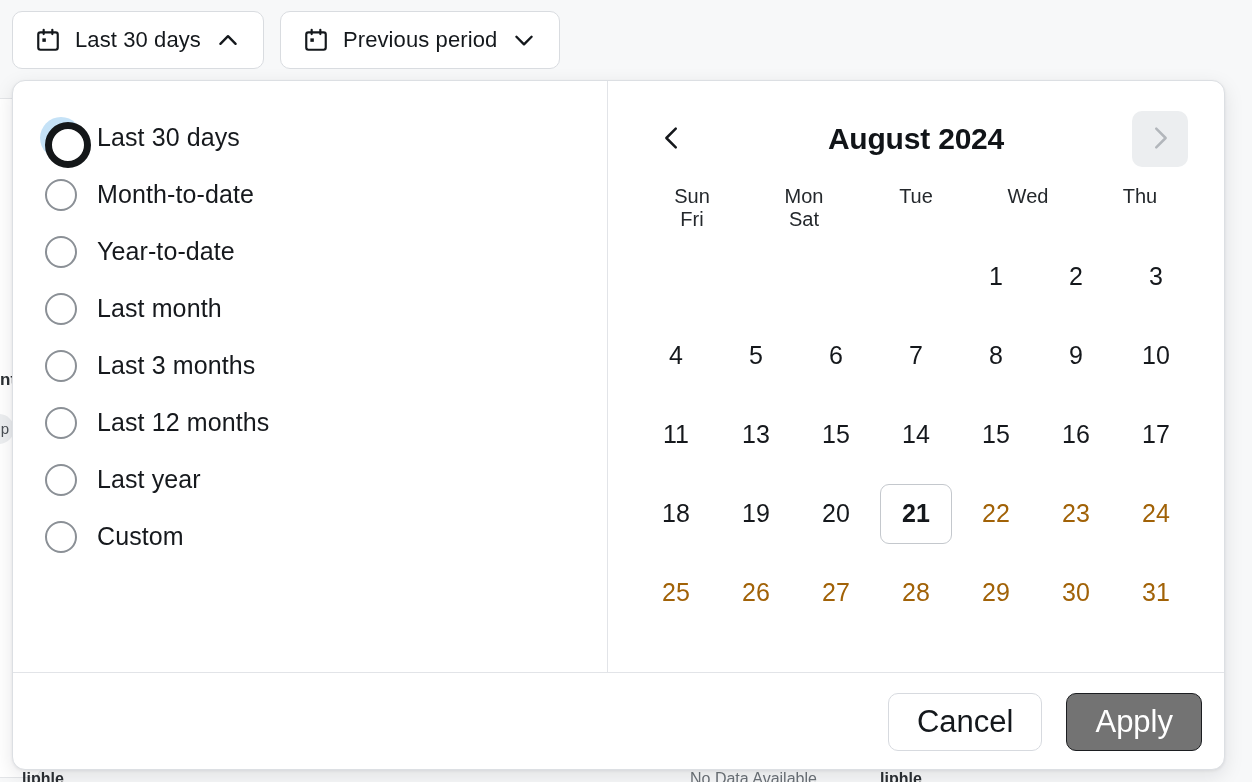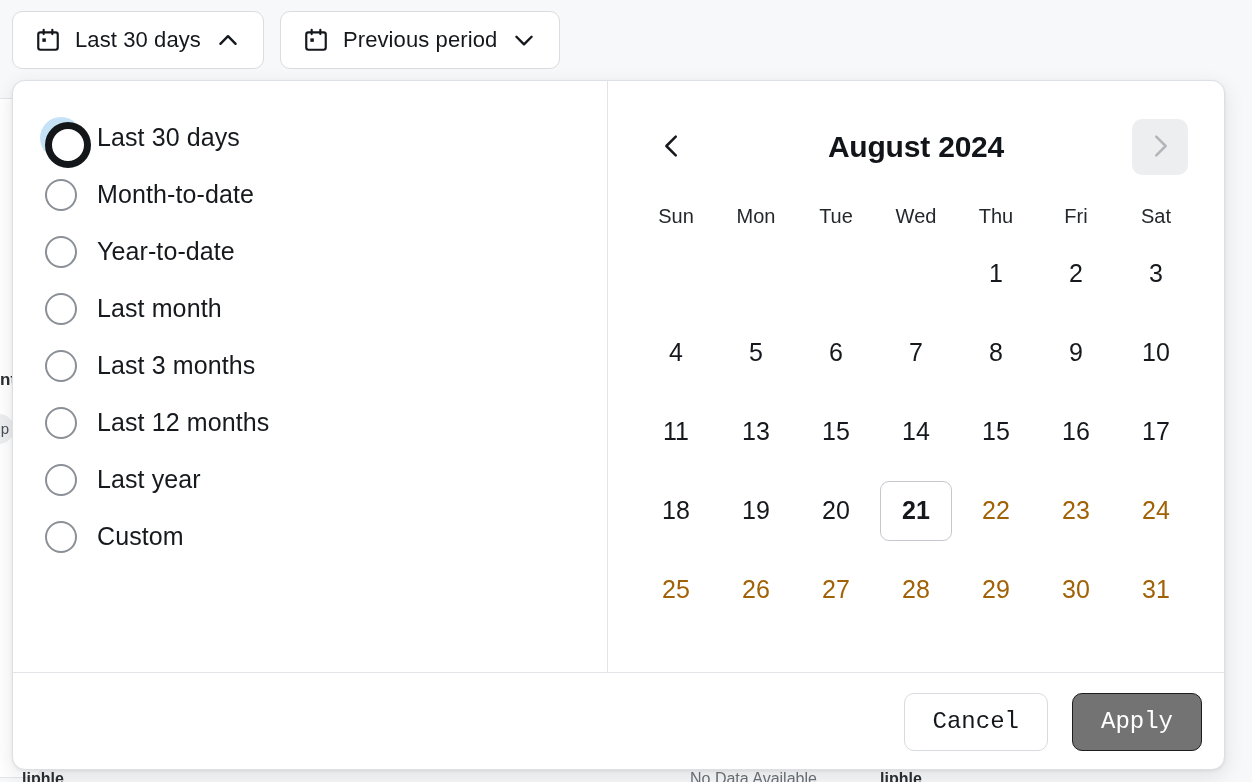--- a/index.html
+++ b/index.html
@@ -142,21 +142,21 @@
   .preset-label {
     font-size: 25px;
     color: #16191d;
     letter-spacing: .1px;
     white-space: nowrap;
   }
 
   
   #calendar {
     flex: 1;
-    padding: 34px 28px 0 28px;
+    padding: 26px 28px 0 28px;
   }
   #cal-head {
     display: flex;
     align-items: center;
     justify-content: space-between;
     height: 64px;
     padding: 0 8px;
   }
   .nav-btn {
     width: 56px; height: 56px;
@@ -175,22 +175,22 @@
   }
   #cal-title {
     font-size: 30px;
     font-weight: 700;
     color: #111418;
     letter-spacing: -.2px;
     white-space: nowrap;
   }
   #weekdays {
     display: grid;
-    grid-template-columns: repeat(7, 1fr);
-    margin-top: 26px;
+    grid-template-columns: repeat(5, 1fr);
+    margin-top: 14px;
   }
   .weekday {
     text-align: center;
     font-size: 20px;
     color: #24282c;
   }
   #days {
     display: grid;
     grid-template-columns: repeat(7, 1fr);
     grid-auto-rows: 79px;
@@ -225,25 +225,25 @@
     border-top: 1px solid #e2e4e8;
     display: flex;
     align-items: center;
     justify-content: flex-end;
     gap: 24px;
     padding-right: 22px;
   }
   .btn {
     height: 58px;
     border-radius: 10px;
-    font-size: 24px;
+    font-size: 31px;
     cursor: pointer;
     padding: 0 28px;
     white-space: nowrap;
-    font-family: Liberation Mono, monospace;
+    font-family: Liberation Sans, sans-serif;
   }
   #cancel-button {
     background: #ffffff;
     border: 1px solid #d7dadf;
     color: #14181c;
     min-width: 130px;
   }
   #apply-button {
     background: #737373;
     border: 1px solid #1c1e21;

